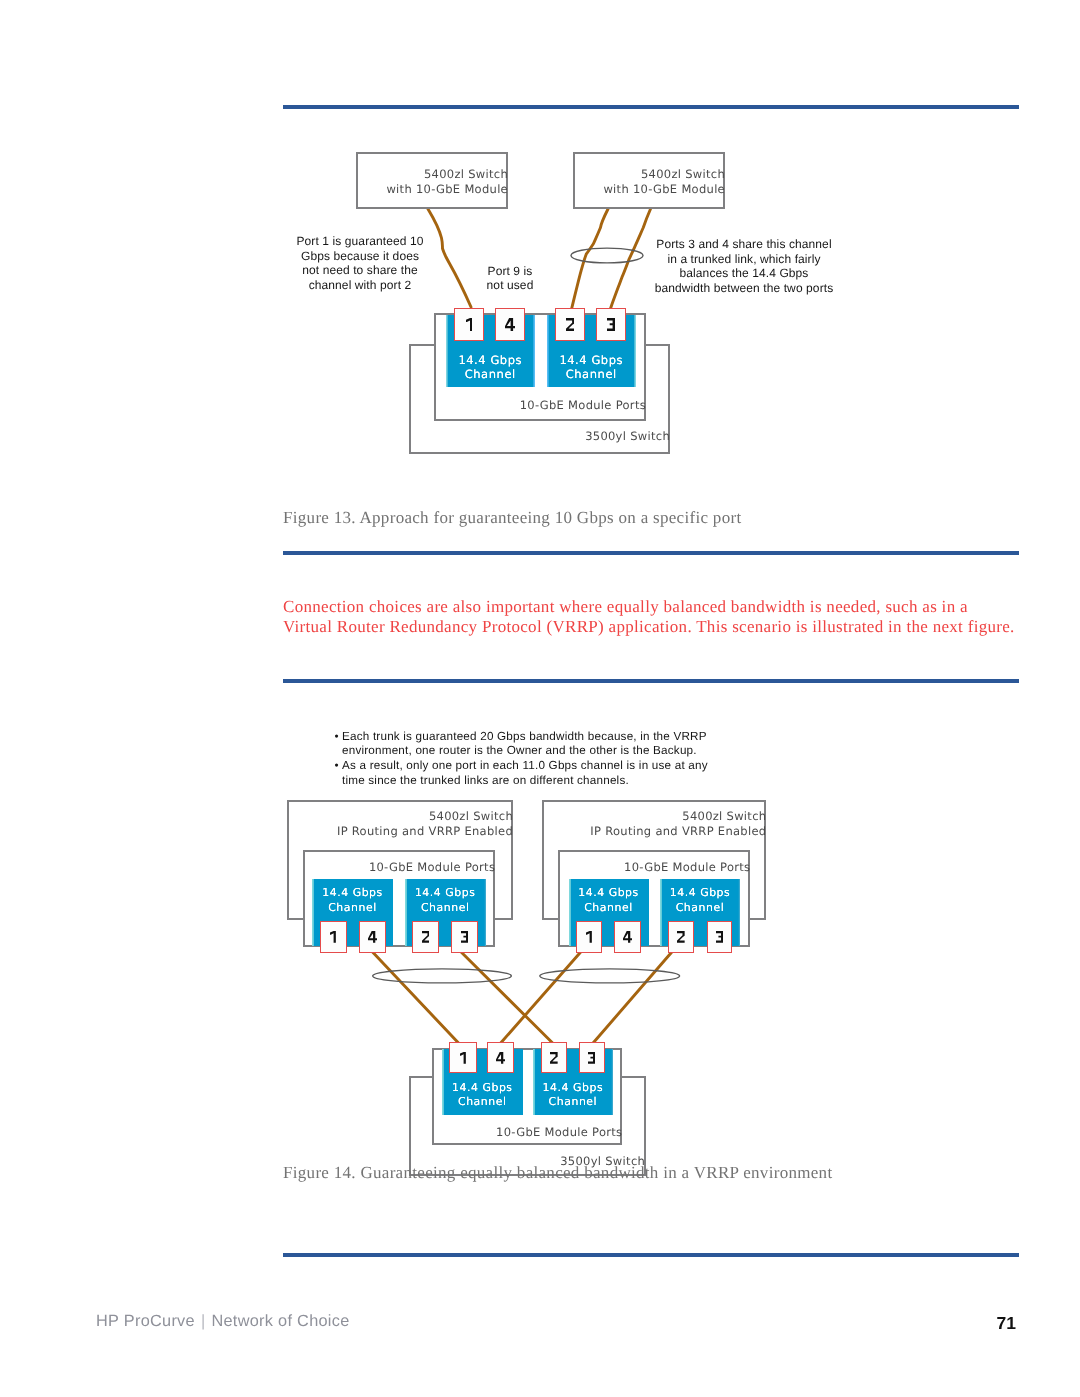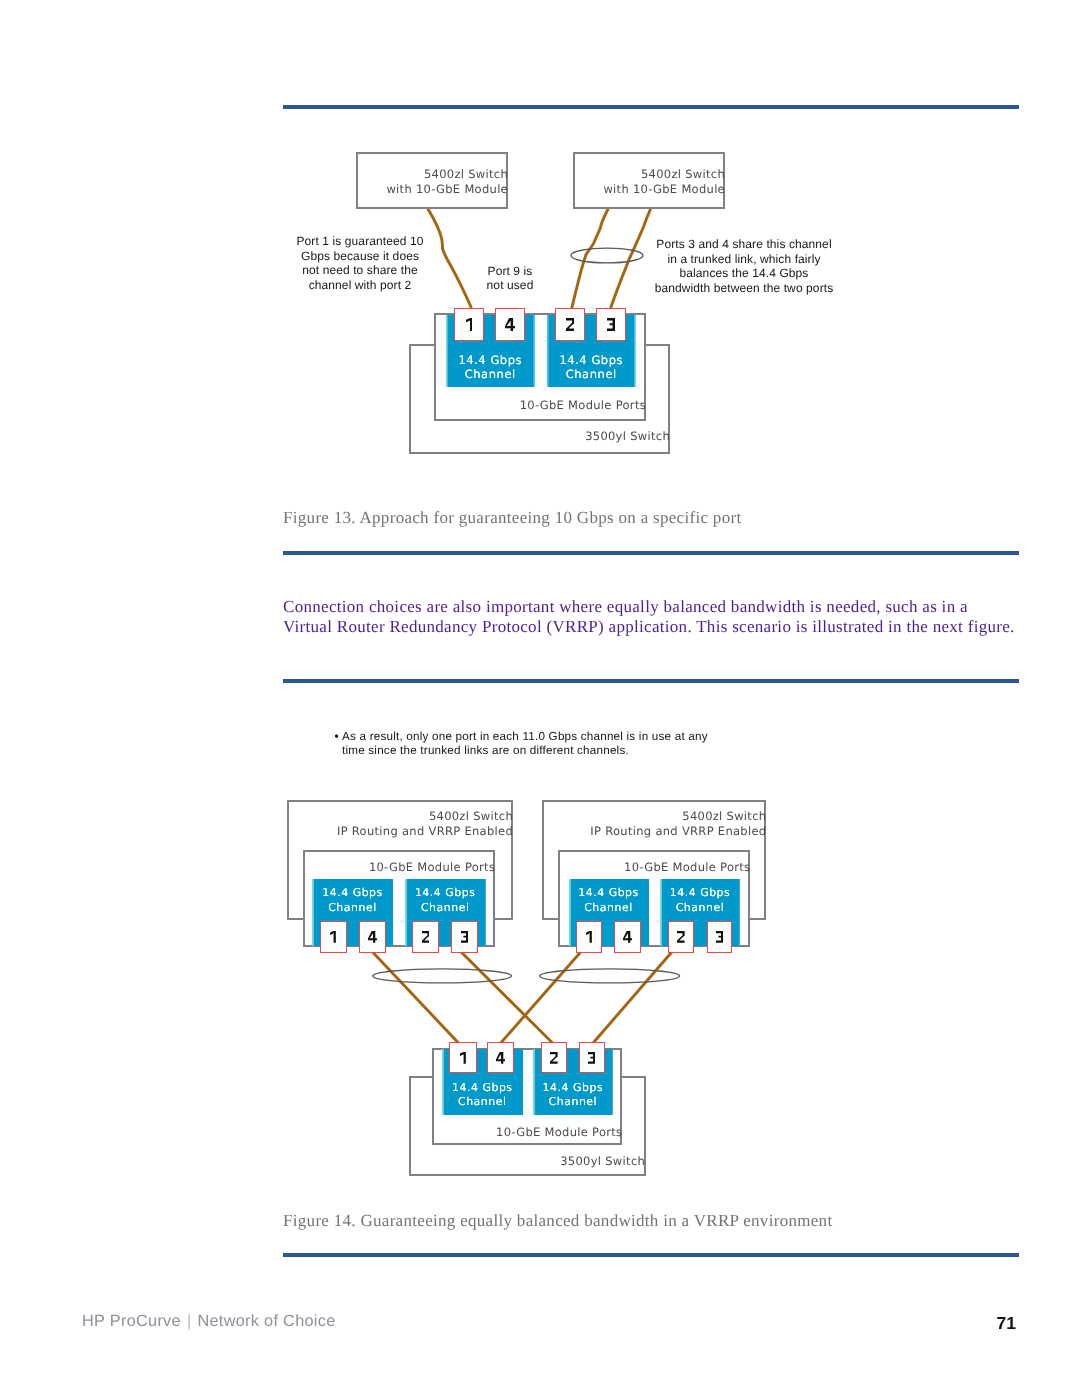--- a/index.html
+++ b/index.html
@@ -12,23 +12,23 @@
   .rule{position:absolute;background:#2b5797;height:4px;left:283px;width:736px;}
   .rule.r1{top:105px;}
   .rule.r2{top:551px;}
   .rule.r3{top:679px;}
   .rule.r4{top:1253px;}
 
   .figcap{position:absolute;font-family:"Liberation Serif",serif;font-size:17px;
           letter-spacing:0.3px;color:#737373;left:283px;white-space:nowrap;}
 
   .bodytext{position:absolute;left:283px;font-family:"Liberation Serif",serif;
-            font-size:17px;letter-spacing:0.3px;line-height:20px;color:#4c1d95;width:760px;white-space:pre-line;}
-
-  .footer-left{position:absolute;left:82px;top:1312px;font-family:"Liberation Sans",sans-serif;
+            font-size:17px;letter-spacing:0.3px;line-height:20px;color:#ef4444;width:760px;white-space:pre-line;}
+
+  .footer-left{position:absolute;left:96px;top:1312px;font-family:"Liberation Sans",sans-serif;
        font-size:16.3px;color:#8f919a;letter-spacing:0.3px;}
   .footer-left .sep{color:#b8bac1;margin:0 6px;}
   .footer-right{position:absolute;left:996.5px;top:1313px;font-family:"Liberation Sans",sans-serif;
        font-size:17.5px;font-weight:bold;color:#111;}
 
   
   .dbox{position:absolute;border:2px solid #808082;background:#fff;box-sizing:border-box;}
   .dlabel{position:absolute;font-family:"DejaVu Sans",sans-serif;color:#4a4a4a;
           text-align:right;white-space:pre;line-height:14.6px;letter-spacing:0.3px;}
   .chan{position:absolute;background:#0099cc;box-sizing:border-box;}
@@ -126,21 +126,22 @@
 bandwidth between the two ports</div>
   </div>
 
   <div class="figcap" style="top:508px">Figure 13. Approach for guaranteeing 10 Gbps on a specific port</div>
   <div class="bodytext" style="top:597px">Connection choices are also important where equally balanced bandwidth is needed, such as in a
 Virtual Router Redundancy Protocol (VRRP) application. This scenario is illustrated in the next figure.</div>
 
   <div class="fig14">
 
     <div class="bullets">
-      <div class="bullet"><span class="bdot">•</span></div>
+      <div class="bullet"><span class="bdot">•</span><span class="btxt">Each trunk is guaranteed 20 Gbps bandwidth because, in the VRRP
+environment, one router is the Owner and the other is the Backup.</span></div>
       <div class="bullet"><span class="bdot">•</span><span class="btxt">As a result, only one port in each 11.0 Gbps channel is in use at any
 time since the trunked links are on different channels.</span></div>
     </div>
 
     <div class="dbox" style="left:286.7px;top:800px;width:226.3px;height:119.7px"></div>
     <div class="dlabel" style="left:286.7px;top:809px;width:226.3px;font-size:11.5px">5400zl Switch
 IP Routing and VRRP Enabled</div>
     <div class="dbox" style="left:303.2px;top:849.9px;width:192px;height:97.5px"></div>
     <div class="dlabel" style="left:303.2px;top:859.5px;width:192px;font-size:11.5px">10-GbE Module Ports</div>
     <div class="chan hl-a" style="left:312px;top:879.2px;width:81px;height:66.8px">
@@ -245,19 +246,19 @@
           <path class="digit" d="M 0 0 L 8.5 0 L 8.5 2.5 L 0 2.5 Z M 6.1 0.5 L 8.5 0.5 L 8.5 5.4 L 6.1 6.9 Z M 8.5 4.8 L 2.6 10.5 L 0.2 10.5 L 6.1 4.8 Z M 0 10.5 L 8.5 10.5 L 8.5 13 L 0 13 Z"></path>
         </svg>
       </div>
     <div class="port" style="left:578.9px;top:1042.3px;width:25.9px;height:30.9px;font-size:18px">
         <svg width="7.29" height="11.70" viewBox="0 0 8.1 13">
           <path class="digit" d="M 0 0 L 8.1 0 L 8.1 2.5 L 0 2.5 Z M 5.6 0 L 8.1 0 L 8.1 13 L 5.6 13 Z M 2.7 5.2 L 5.6 5.2 L 5.6 7.3 L 2.7 7.3 Z M 0 10.5 L 8.1 10.5 L 8.1 13 L 0 13 Z"></path>
         </svg>
       </div>
   </div>
 
-  <div class="figcap" style="top:1211px">Figure 14. Guaranteeing equally balanced bandwidth in a VRRP environment</div>
+  <div class="figcap" style="top:1163px">Figure 14. Guaranteeing equally balanced bandwidth in a VRRP environment</div>
 
   <div class="footer-left">
     <span>HP ProCurve</span><span class="sep">|</span><span>Network of Choice</span>
   </div>
   <div class="footer-right">71</div>
 </div>
 
 </body></html>

